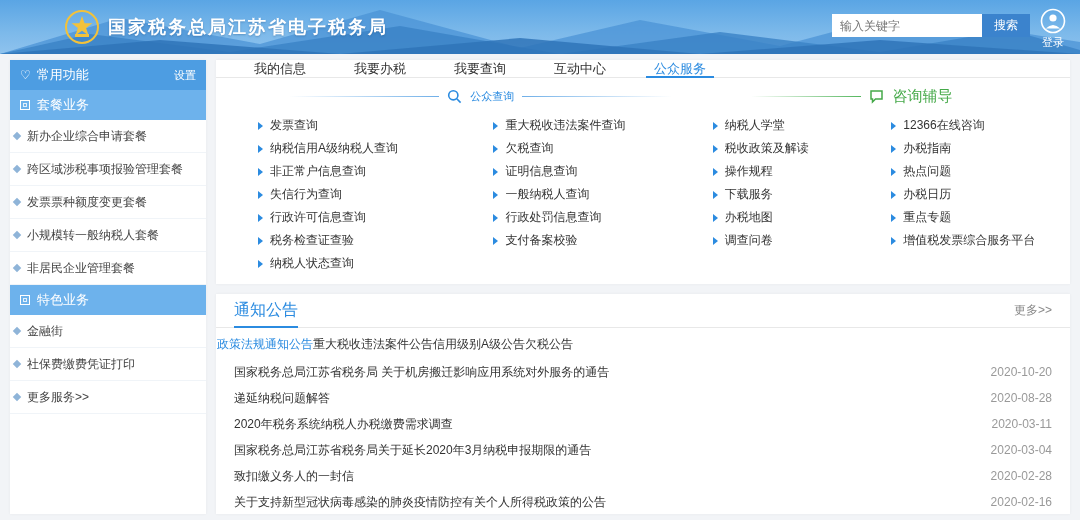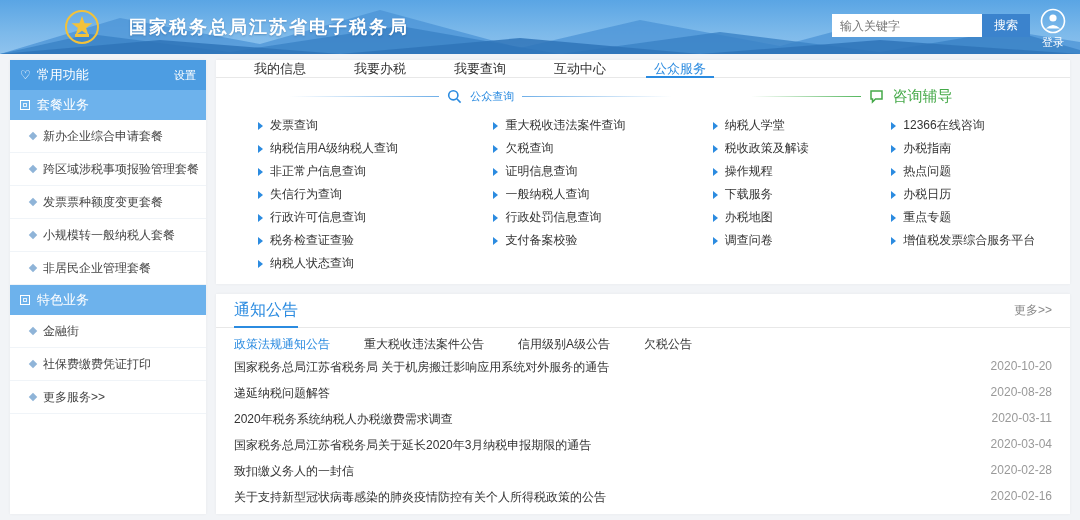--- a/index.html
+++ b/index.html
@@ -4,21 +4,21 @@
 <style>
   * { margin:0; padding:0; box-sizing:border-box; }
   html,body { width:1080px; height:520px; overflow:hidden;
     font-family:"Liberation Sans","DejaVu Sans",sans-serif; background:#f2f4f7; }
 
   
   .header { position:relative; height:54px; overflow:hidden;
     background:linear-gradient(180deg,#5aa5e4 0%,#7cb9ea 60%,#8fc3ee 100%);
     display:flex; align-items:center; justify-content:space-between; padding:0 14px 0 64px; }
   .mountains { position:absolute; inset:0; width:100%; height:100%; }
-  .header-left { position:relative; display:flex; align-items:center; gap:29px; z-index:2; }
+  .header-left { position:relative; display:flex; align-items:center; gap:8px; z-index:2; }
   .emblem { width:36px; height:36px; flex-shrink:0; }
   .site-title { color:#fff; font-size:18px; font-weight:bold; letter-spacing:2px;
     text-shadow:0 1px 2px rgba(20,70,120,.35); }
   .header-right { position:relative; z-index:2; display:flex; align-items:flex-start; gap:10px; padding-top:6px; }
   .search-box { display:flex; margin-top:4px; }
   .search-input { width:150px; height:23px; border:none; outline:none; padding:0 8px;
     font-size:12px; color:#b91c1c; background:#fff; }
   .search-btn { height:23px; padding:0 12px; border:none; background:#3b83cd; color:#fff;
     font-size:12px; cursor:pointer; }
   .user-col { display:flex; flex-direction:column; align-items:center; gap:1px; margin-top:-2px; }
@@ -35,21 +35,21 @@
     justify-content:space-between; padding:0 10px; font-size:13px; }
   .sb-top-left { display:flex; align-items:center; gap:6px; }
   .heart { font-size:12px; }
   .sb-settings { font-size:11px; cursor:pointer; }
   .sb-sec { height:30px; background:#6db2ec; color:#fff; display:flex; align-items:center;
     gap:7px; padding:0 10px; font-size:13px; cursor:pointer; }
   .sec-ico { width:10px; height:10px; border:1px solid #fff; display:inline-block;
     position:relative; }
   .sec-ico::after { content:""; position:absolute; left:2px; top:2px; right:2px; bottom:2px;
     border:1px solid rgba(255,255,255,.8); }
-  .sb-item { height:33px; display:flex; align-items:center; gap:7px; padding:0 8px 0 20px;
+  .sb-item { height:33px; display:flex; align-items:center; gap:7px; padding:0 8px 0 4px;
     font-size:12px; color:#444; border-bottom:1px solid #f0f4f8; cursor:pointer; white-space:nowrap; }
   .sb-bullet { width:6px; height:6px; background:#8fb4d8; transform:rotate(45deg); flex-shrink:0; }
 
   
   .panel { background:#fff; box-shadow:0 0 3px rgba(0,0,0,.05); }
   .panel-top { height:224px; overflow:hidden; }
   .tabs { display:flex; border-bottom:1px solid #e8e8e8; padding:0 14px; height:18px; }
   .tab { position:relative; padding:0 24px; display:flex; align-items:center;
     font-size:13px; color:#333; cursor:pointer; }
   .tab + .tab::before { content:""; position:absolute; left:0; top:9px; bottom:9px; width:1px;
@@ -77,24 +77,24 @@
 
   
   .panel-notice { flex:1; overflow:hidden; }
   .np-header { display:flex; align-items:center; justify-content:space-between;
     height:34px; padding:0 18px; border-bottom:1px solid #e8e8e8; }
   .np-title { position:relative; height:100%; display:flex; align-items:center;
     color:#2b8be0; font-size:16px; cursor:pointer; }
   .np-title::after { content:""; position:absolute; left:0; right:0; bottom:-1px; height:2px;
     background:#2b8be0; }
   .np-more { color:#888; font-size:12px; cursor:pointer; }
-  .np-tabs { display:flex; gap:34px; padding:8px 18px 6px; }
+  .np-tabs { display:flex; padding:8px 1px 6px; }
   .np-tab { font-size:12px; color:#333; cursor:pointer; }
   .np-tab.active { color:#2b8be0; }
-  .notice-row { display:flex; align-items:flex-start; justify-content:space-between;
+  .notice-row { display:flex; align-items:center; justify-content:space-between;
     height:26px; padding:0 18px; cursor:pointer; }
   .n-title { font-size:12px; color:#333; overflow:hidden; white-space:nowrap; text-overflow:ellipsis; }
   .n-date { font-size:12px; color:#999; flex-shrink:0; margin-left:20px; }
 </style>
 </head>
 <body>
 
 <div class="header">
   <svg class="mountains" viewBox="0 0 1080 54" preserveAspectRatio="none">
     <polygon points="0,54 120,18 260,44 380,10 520,48 640,20 780,46 900,14 1080,42 1080,54" fill="#4b93d6" opacity="0.75"></polygon>

